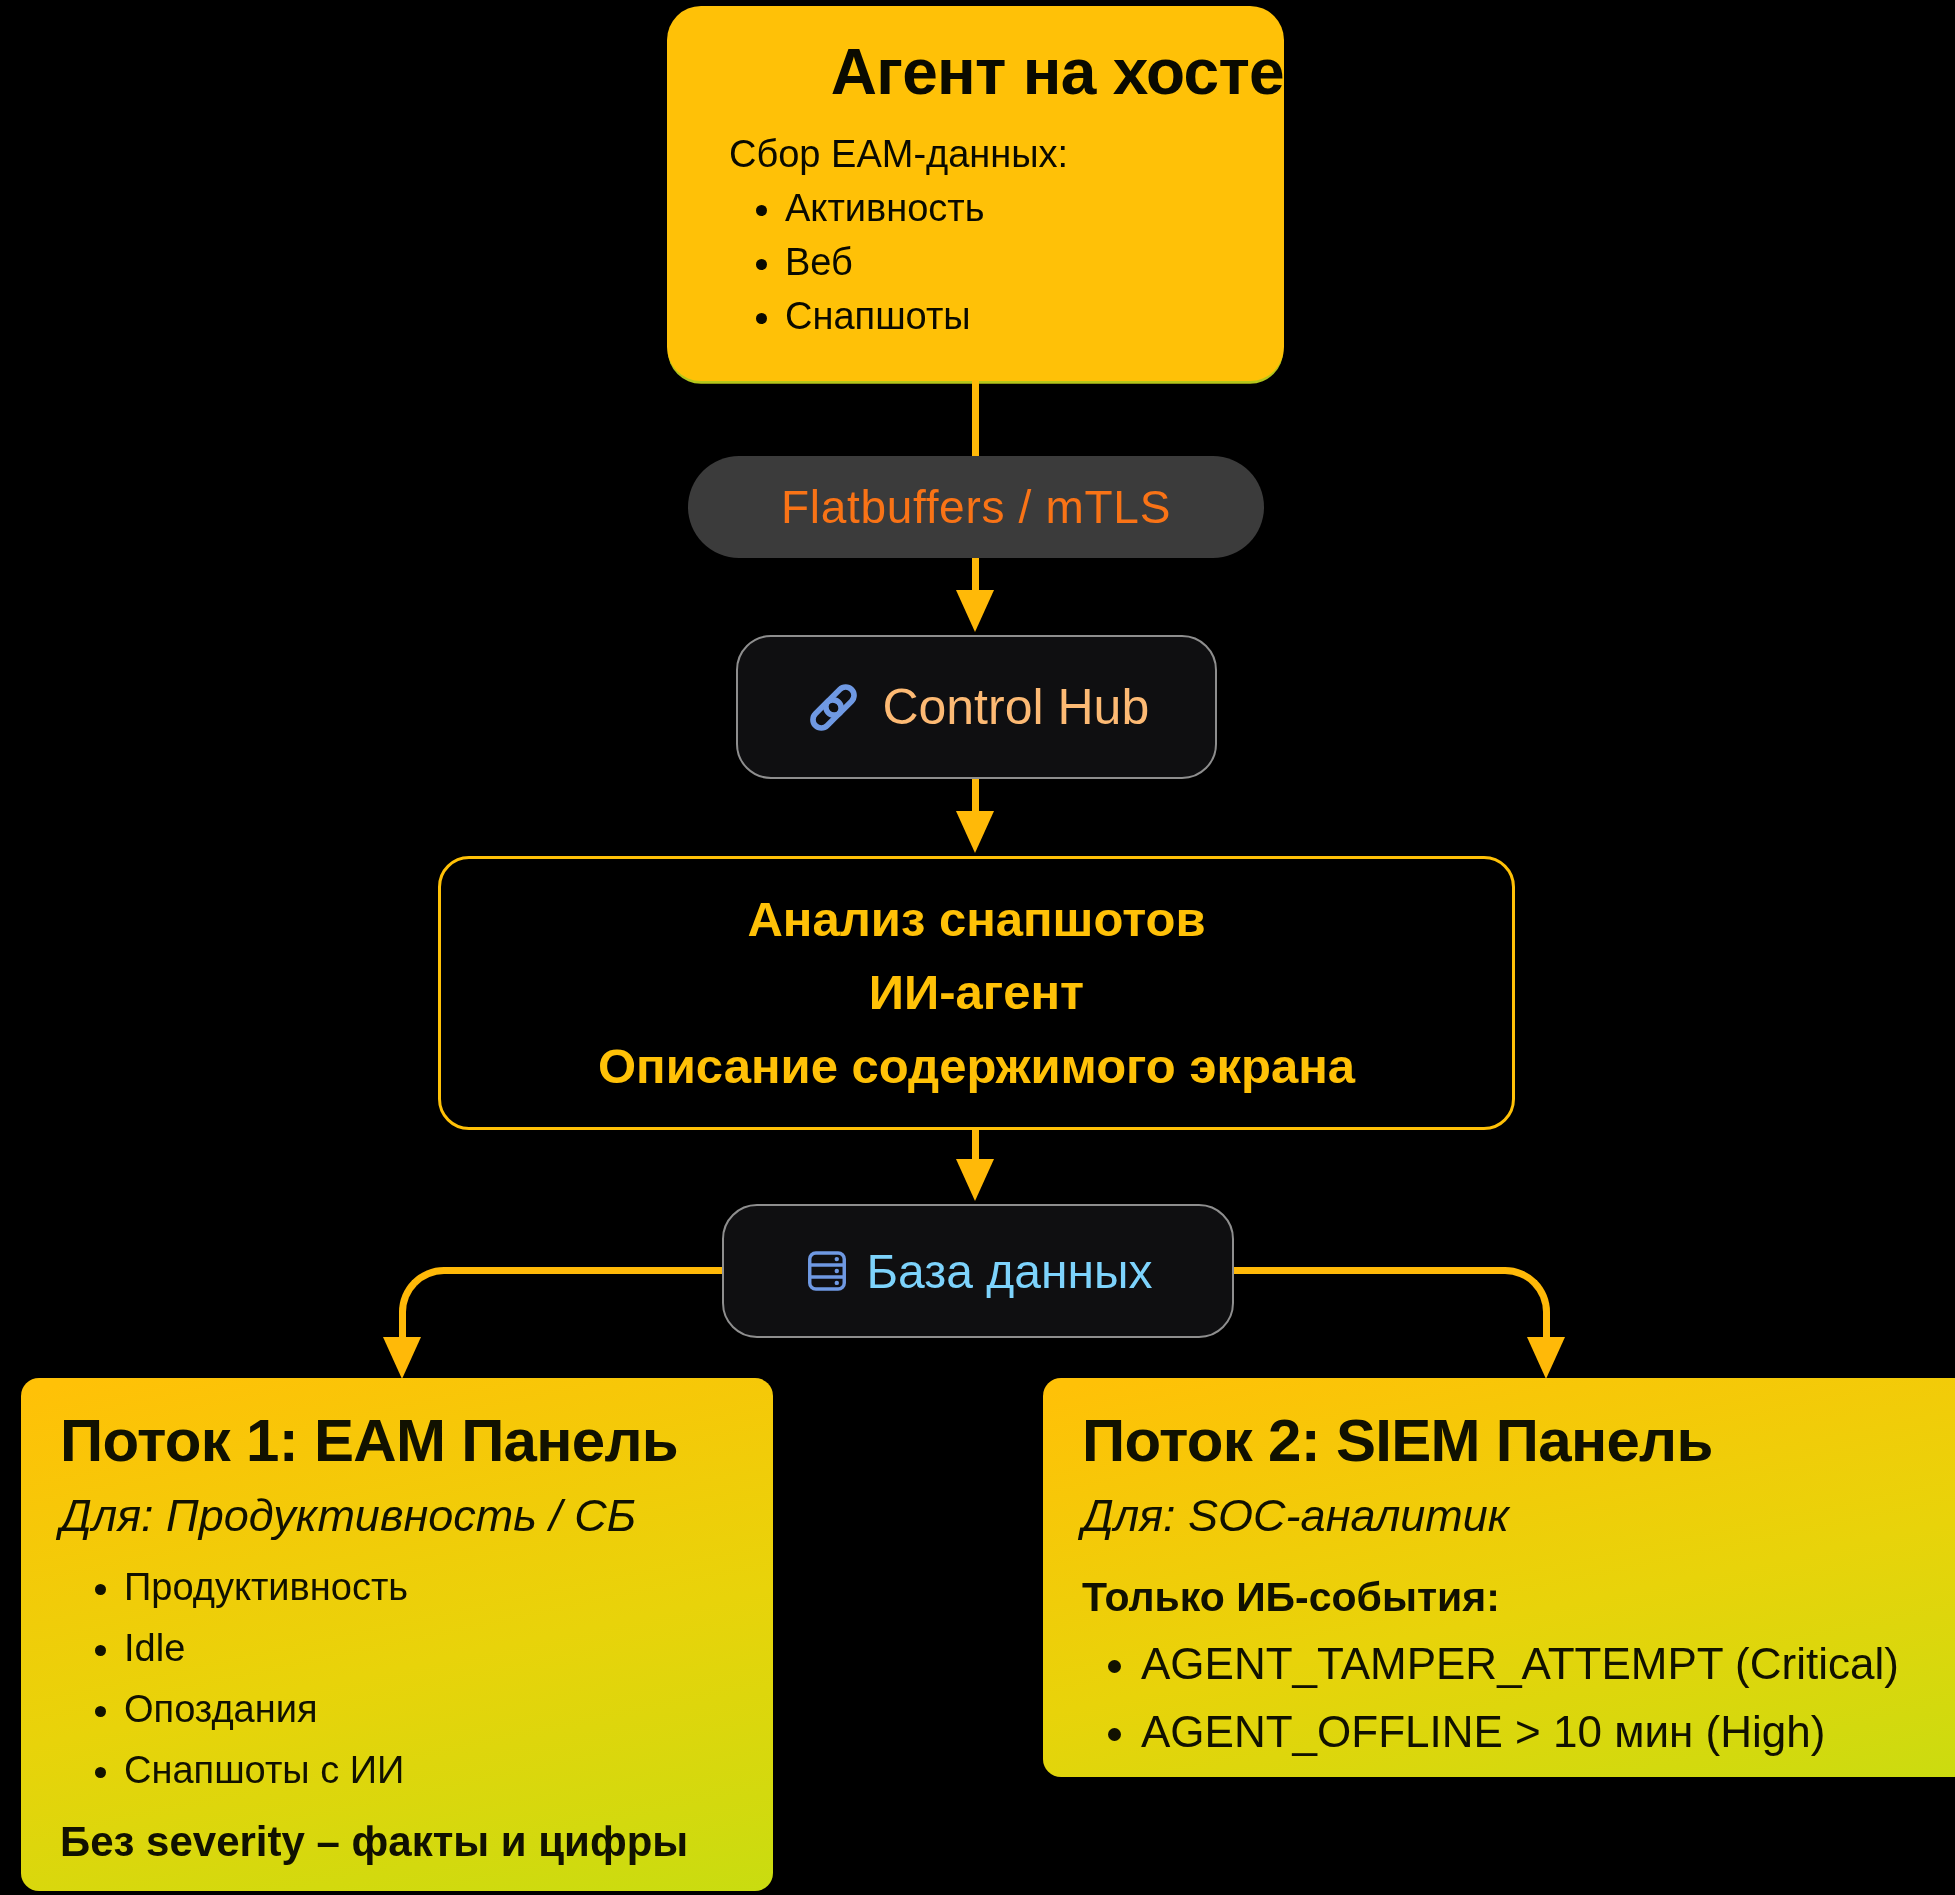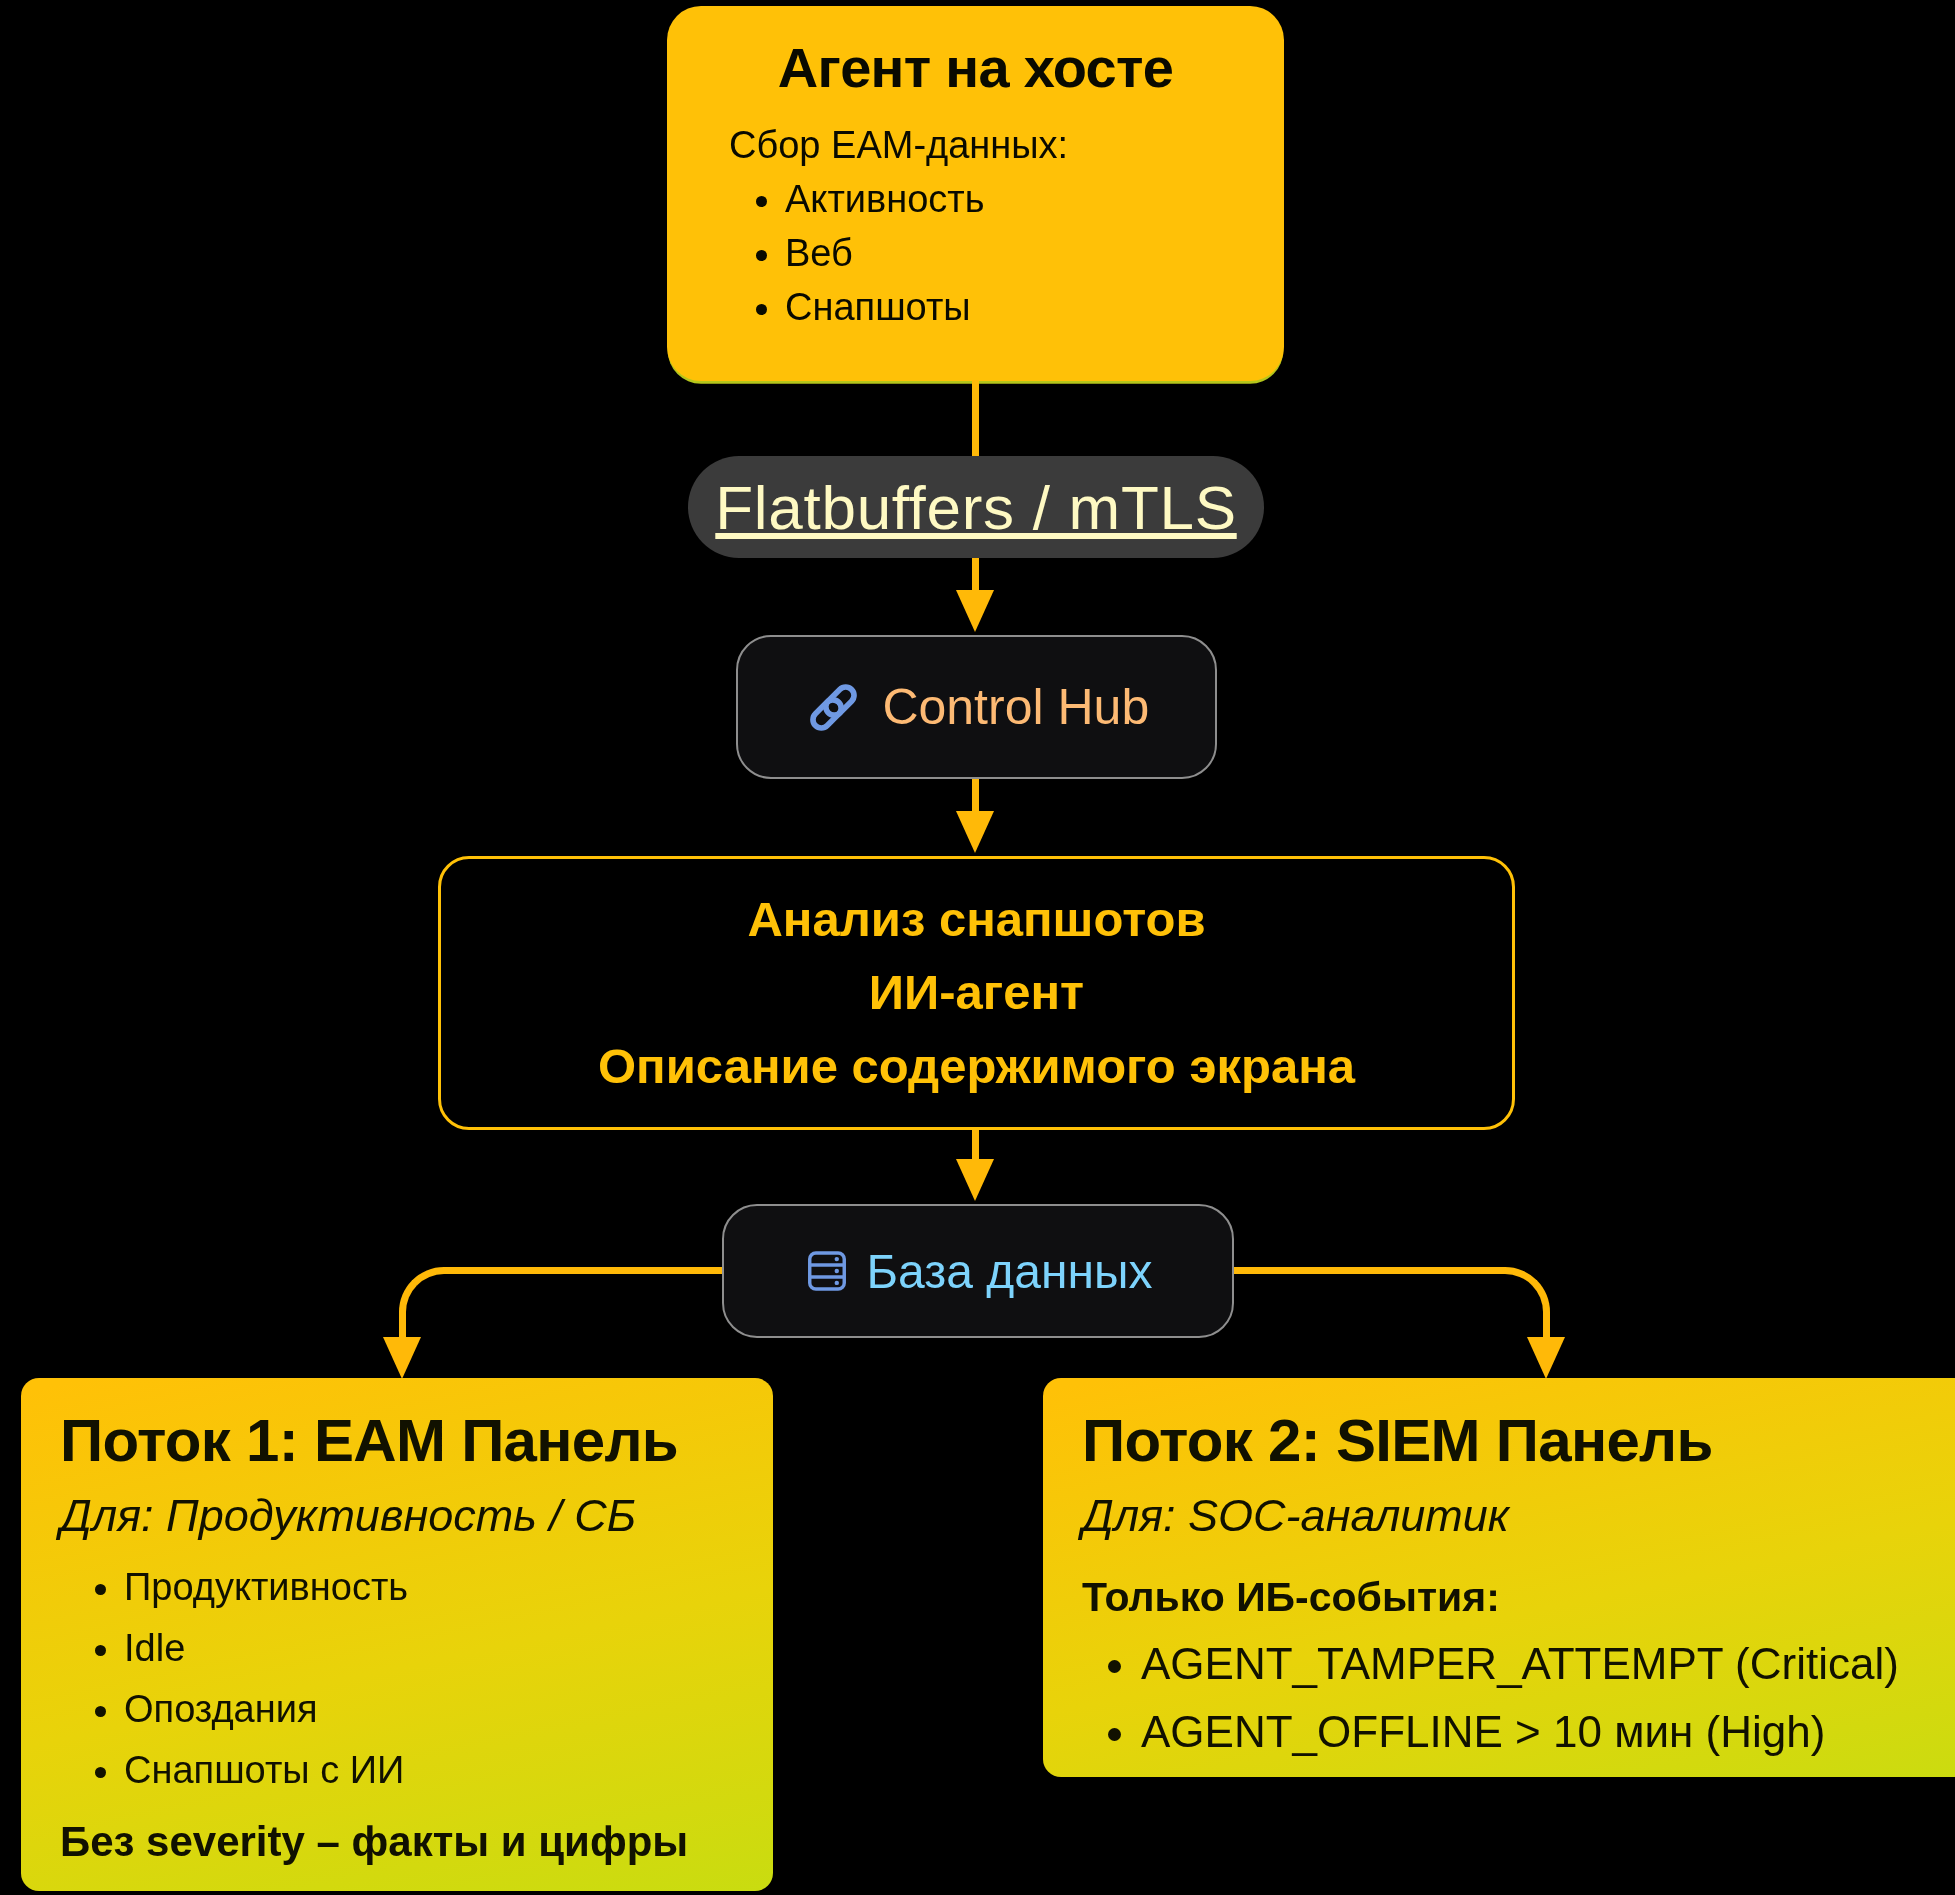--- a/index.html
+++ b/index.html
@@ -32,25 +32,25 @@
   
   .vline{position:absolute;width:7px;background:var(--arrow);}
   .ahead{position:absolute;width:0;height:0;
          border-left:19.6px solid transparent;border-right:19.6px solid transparent;
          border-top:42px solid var(--arrow);}
   .branch{position:absolute;border:0 solid var(--arrow);}
   .branch.left{border-top-width:7px;border-left-width:7px;border-top-left-radius:45px;}
   .branch.right{border-top-width:7px;border-right-width:7px;border-top-right-radius:45px;}
 
   
-  .agent-title{font-size:56px;font-weight:800;text-align:center;letter-spacing:-0.7px;margin-top:29px;}
+  .agent-title{font-size:64px;font-weight:800;text-align:right;letter-spacing:-0.7px;margin-top:29px;}
   .agent-sub{font-size:38px;font-weight:500;margin:24px 0 0 62px;}
   .agent-list{margin:9.8px 0 0 70px;padding-left:48px;}
   .agent-list li{font-size:38px;font-weight:500;margin-top:11.2px;}
-  .pill-label{font-size:62px;font-weight:400;color:#fef9c3;letter-spacing:0.7px;text-decoration:underline;}
+  .pill-label{font-size:46px;font-weight:400;color:#f97316;letter-spacing:0.7px;}
   .hub-label{font-size:50px;font-weight:500;color:#fdba74;}
   .db-label{font-size:48px;font-weight:500;color:#7dd3fc;}
   .ai-line{font-size:49px;font-weight:700;color:var(--amber);line-height:1.5;text-align:center;}
   .stream{padding:28px 39px;}
   .stream-title{font-size:60px;font-weight:800;letter-spacing:-0.7px;}
   .stream-aud{font-size:45px;font-style:italic;font-weight:500;margin-top:15.4px;}
   .stream-sub{font-size:41px;font-weight:800;margin-top:32px;}
   .stream-list{margin-top:24px;padding-left:64px;}
   .stream-list li{font-size:38px;font-weight:500;margin-top:18px;}
   .stream2 .stream-list{margin-top:17px;padding-left:59px;}

